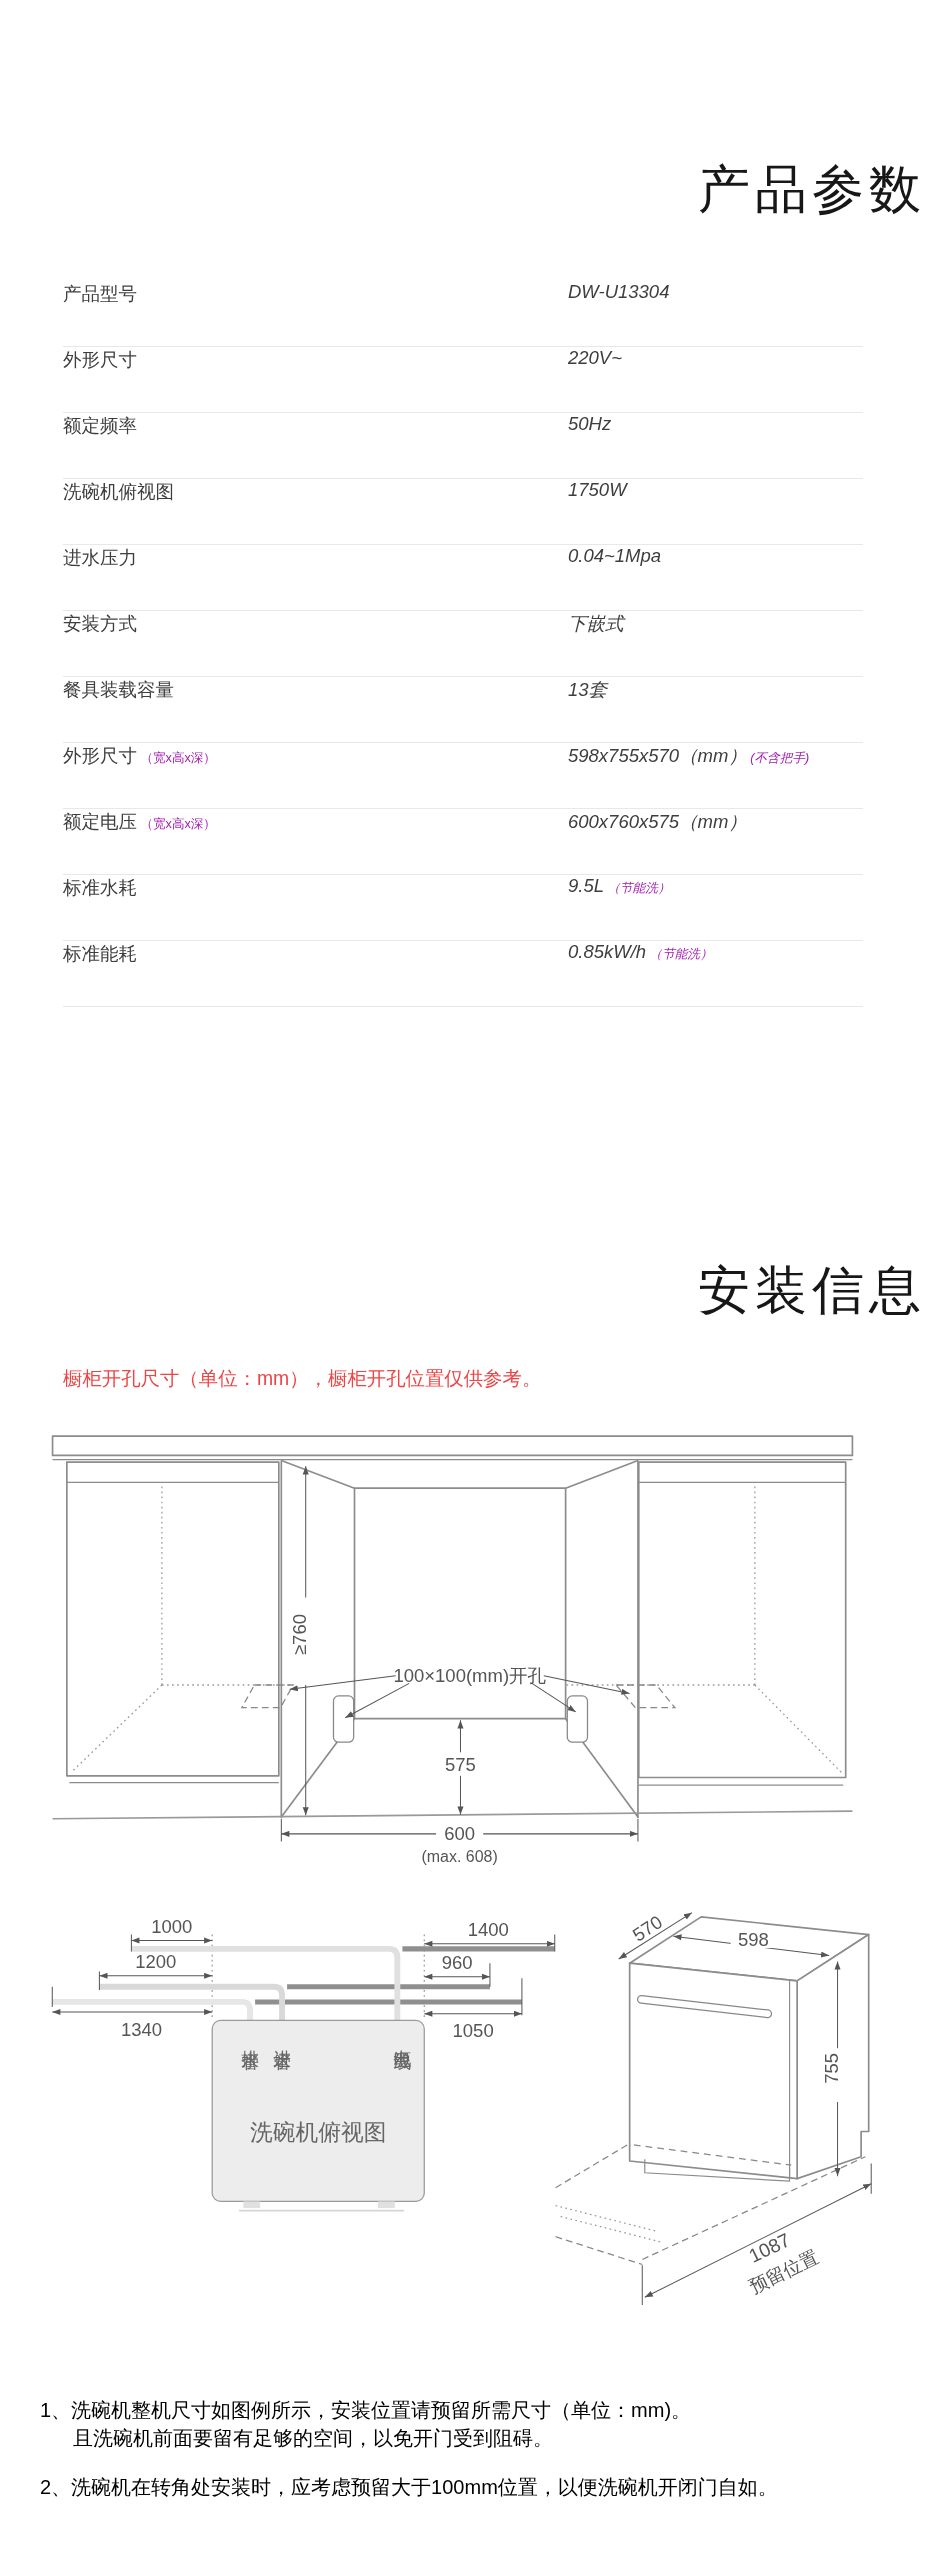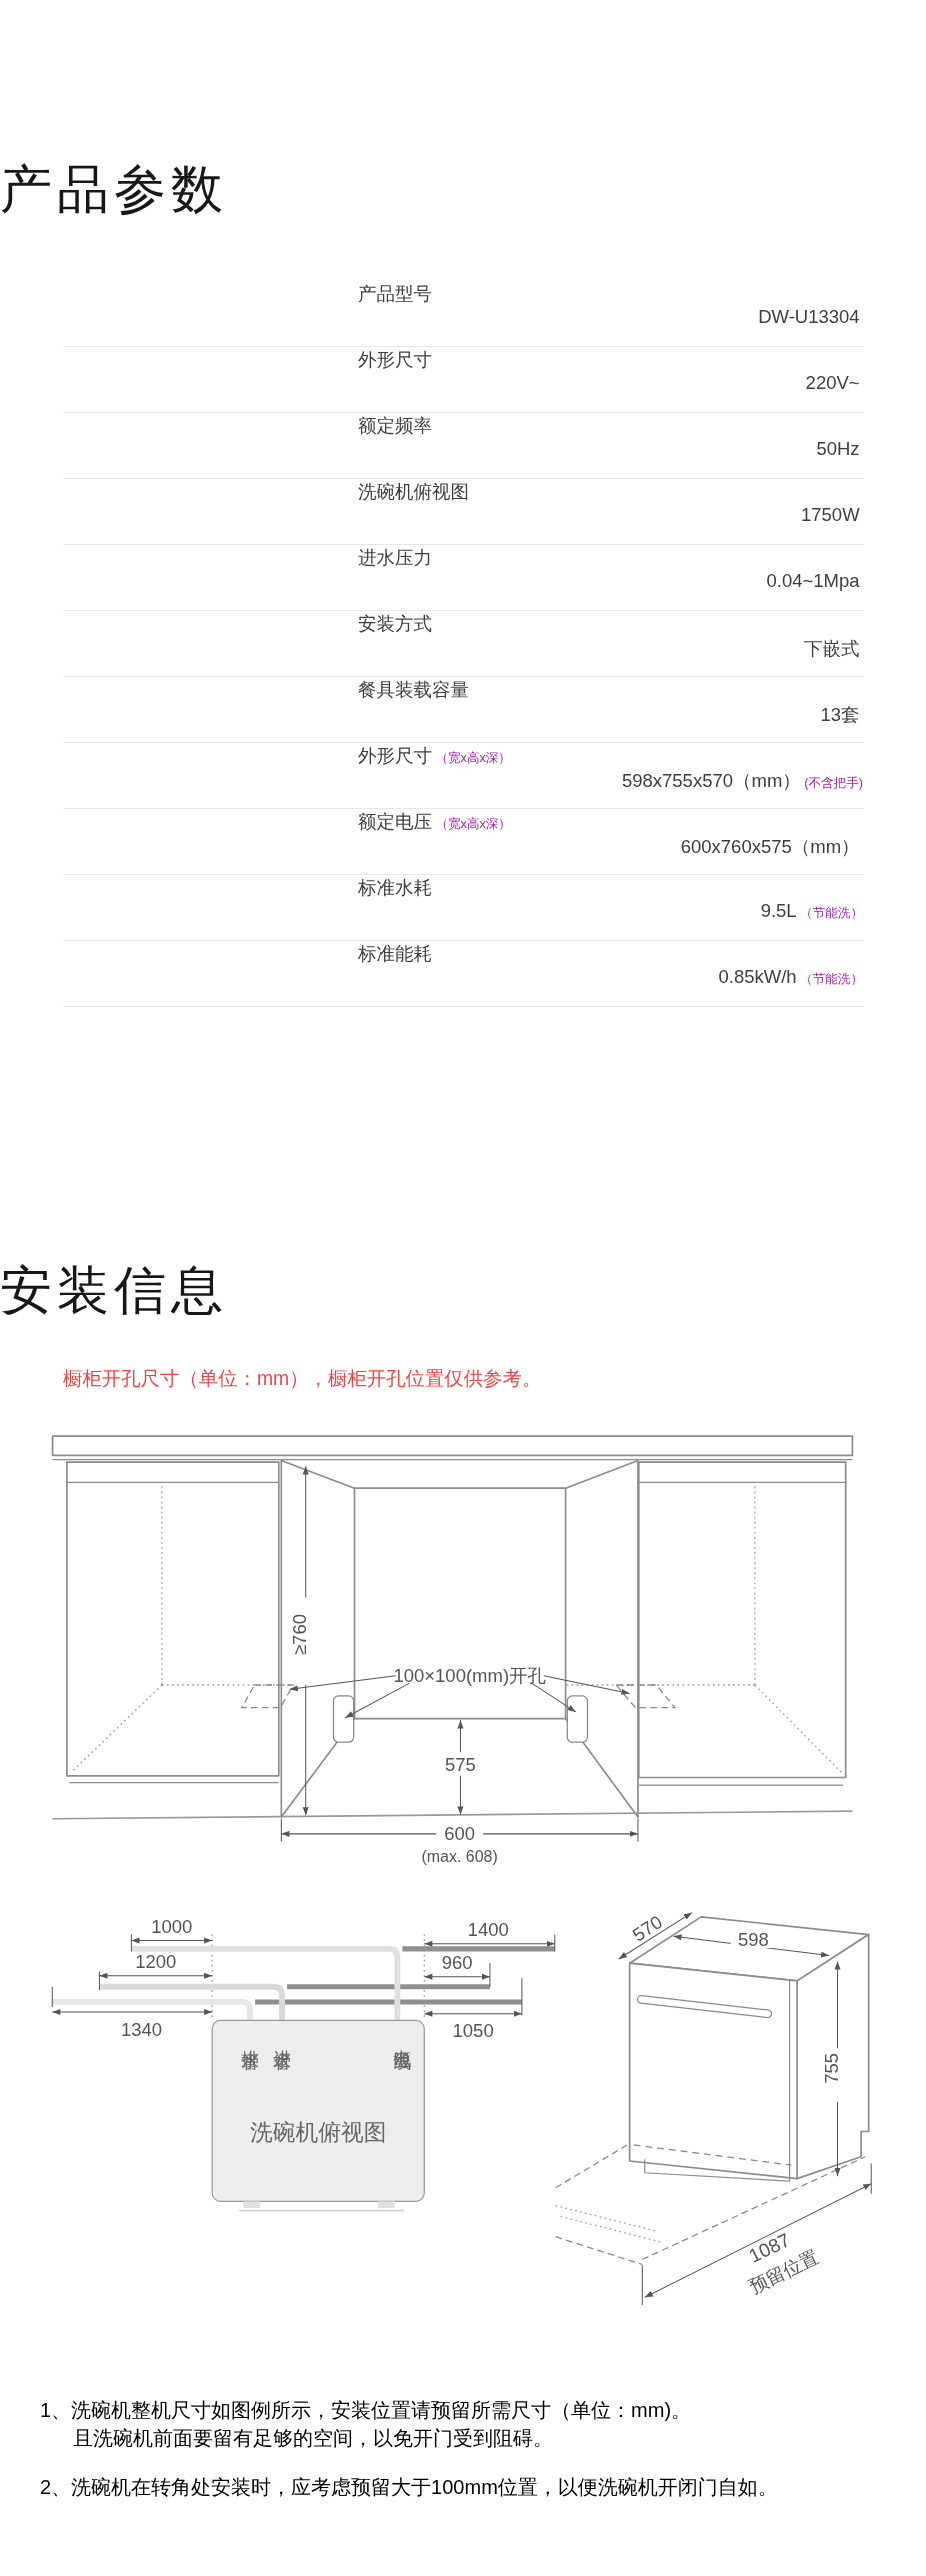--- a/index.html
+++ b/index.html
@@ -1,26 +1,26 @@
 <!DOCTYPE html>
 <html style="font-size:13.5px"><head>
 <meta charset="utf-8">
 <style>
   html,body{margin:0;padding:0;background:#fff;}
   #page{position:relative;width:926px;height:2576px;background:#ffffff;overflow:hidden;
         font-family:"Liberation Sans","DejaVu Sans",sans-serif;color:#3e3e3e;}
-  .sec-title{position:absolute;left:0;width:926px;text-align:left;font-size:52px;
+  .sec-title{position:absolute;left:0;width:926px;text-align:right;font-size:52px;
              line-height:62px;font-weight:500;color:#171717;letter-spacing:5px;margin:0;}
   #title-params{top:158px;}
   #title-install{top:1259px;}
   
   #spec-table{position:absolute;left:63px;top:281px;width:800px;}
-  .spec-row{display:flex;align-items:flex-end;height:65px;border-bottom:0.8px solid #e8e8e8;flex-direction:column;}
+  .spec-row{display:flex;align-items:flex-start;height:65px;border-bottom:0.8px solid #e8e8e8;}
   .spec-label{width:505px;font-size:18.5px;color:#3e3e3e;}
-  .spec-value{font-size:18.5px;color:#3e3e3e;}
+  .spec-value{font-size:18.5px;color:#3e3e3e;font-style:italic;}
   .sm{font-size:12.6px;color:#a21caf;}
   .spec-label .sm{margin-left:3.4px;}
   .spec-value .sm{margin-left:3.4px;margin-top:31px;}
   
   #cab-caption{position:absolute;left:63px;top:1365px;font-size:19.4px;color:#ef4444;}
   #notes{position:absolute;left:40px;top:2396px;width:850px;font-size:20px;
          color:#000000;line-height:29px;}
   .note-cont{margin-left:33px;font-family:Liberation Mono, monospace;}
   .note-2{margin-top:18.5px;}
   

